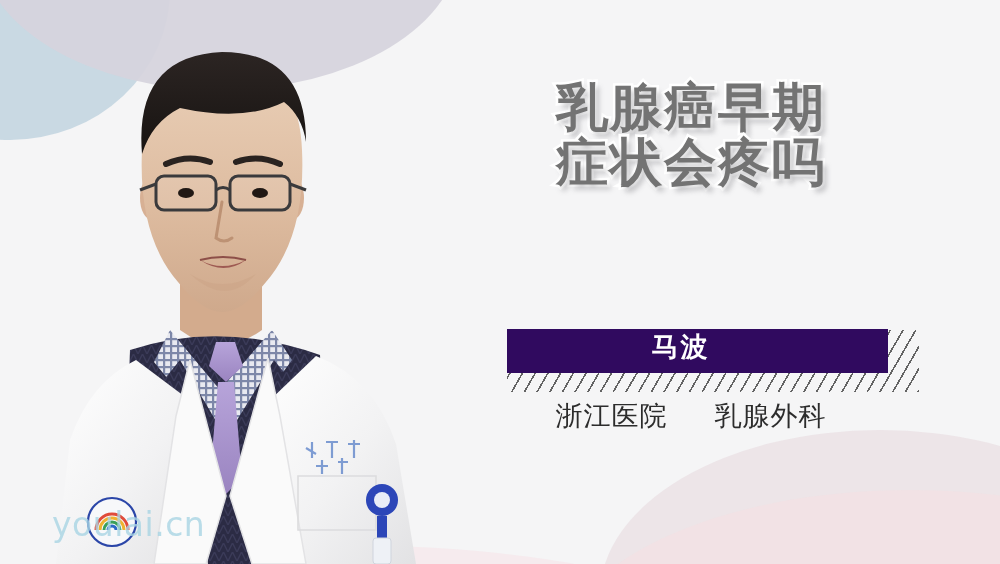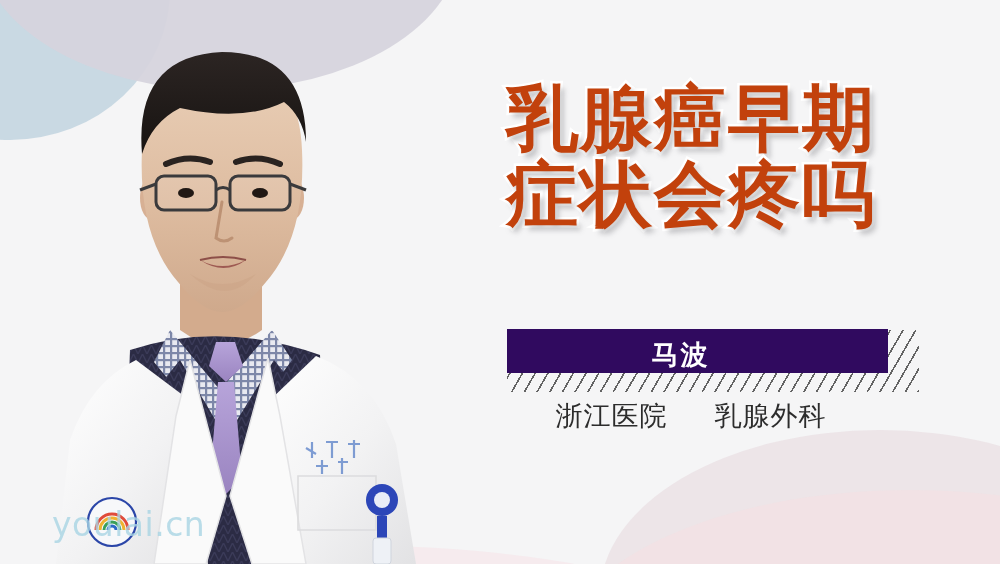--- a/index.html
+++ b/index.html
@@ -21,43 +21,43 @@
   #blob-pink-b { left:560px;  top:490px;   width:700px; height:330px; background:#f2e1e4; opacity:.8; }
   #blob-pink-c { left:-60px;  top:545px;   width:800px; height:200px; background:#f6e9ec; opacity:.85; }
 
   
   #photo { position:absolute; left:30px; top:30px; width:420px; height:534px; }
 
   
   #headline {
     position:absolute; left:466px; top:80px; width:450px;
     text-align:center; line-height:1.06;
-    font-weight:bold; font-size:72px; letter-spacing:2px;
-    color:#c2410c;
+    font-weight:bold; font-size:52px; letter-spacing:2px;
+    color:#737373;
     -webkit-text-stroke:5px #ffffff;
     paint-order:stroke fill;
     text-shadow:4px 5px 5px rgba(120,120,125,.38);
     white-space:nowrap;
   }
   #headline .tl { display:block; }
 
   
   #nameplate-wrap { position:absolute; left:500px; top:322px; width:420px; height:70px; }
   #hatch {
     position:absolute; left:7px; top:8px; width:412px; height:62px;
     background:repeating-linear-gradient(
         -60deg,
         #4a4a4a 0px, #4a4a4a 1.6px,
         rgba(0,0,0,0) 1.6px, rgba(0,0,0,0) 11px);
     opacity:.85;
   }
   #namebar {
     position:absolute; left:7px; top:7px; width:381px; height:44px;
     background:#300a5f;
-    display:flex; align-items:flex-end; justify-content:center;
+    display:flex; align-items:flex-start; justify-content:center;
     color:#ffffff; font-weight:bold; font-size:27px; letter-spacing:2px;
     white-space:nowrap;
   }
   #namebar .gap { display:inline-block; width:34px; }
 
   
   #hospital {
     position:absolute; left:466px; top:398px; width:450px;
     text-align:center; font-size:27px; color:#2c2c2c; letter-spacing:1px;
     white-space:nowrap;

